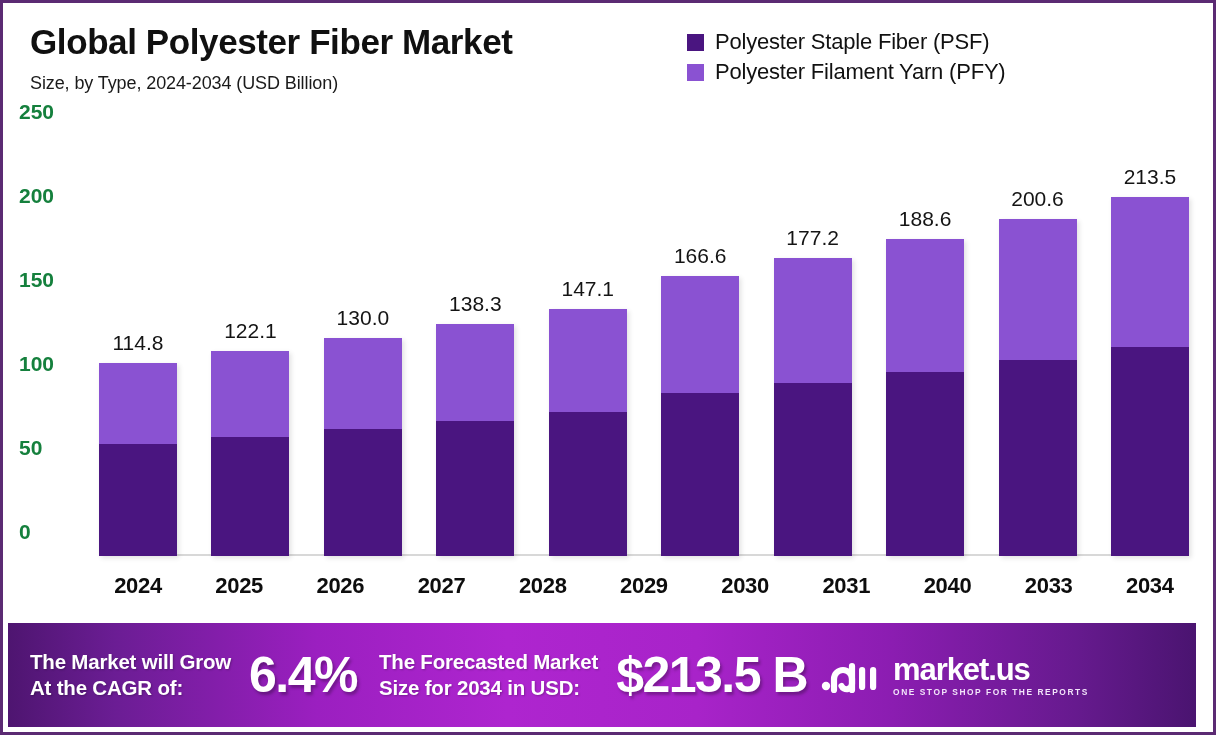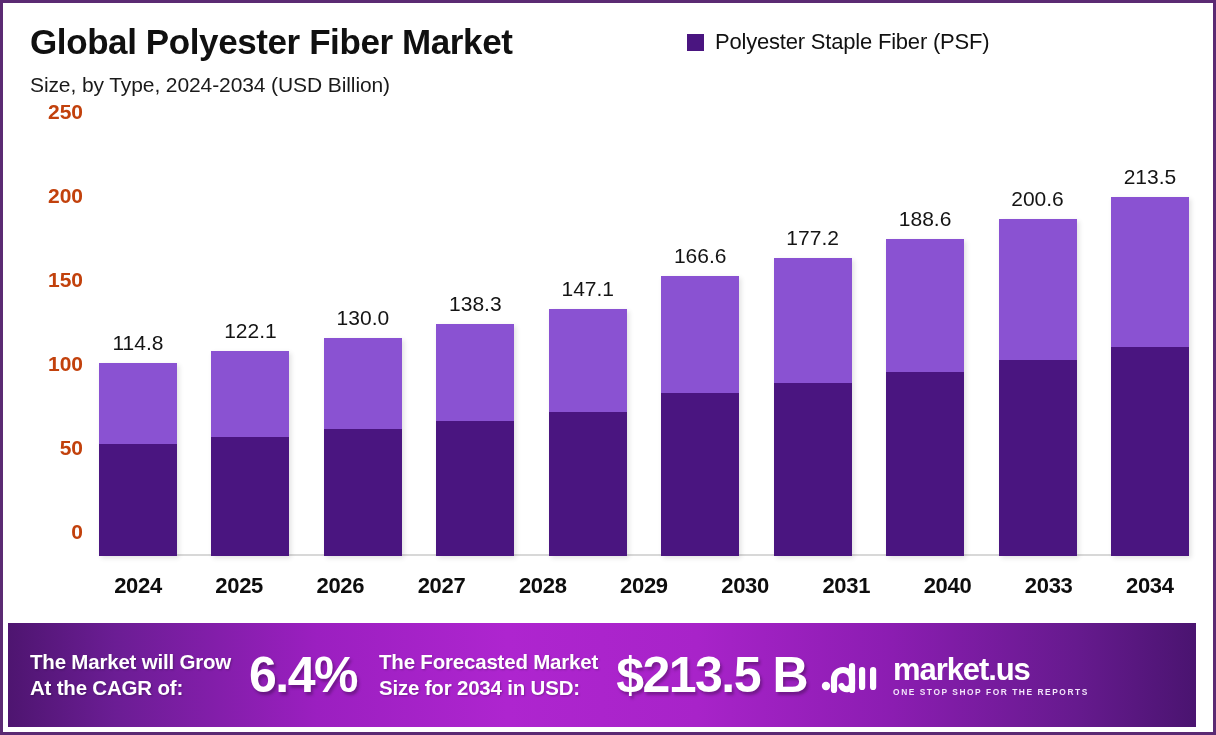--- a/index.html
+++ b/index.html
@@ -32,21 +32,21 @@
   #chart-title {
     font-size: 35px;
     font-weight: 800;
     color: #101010;
     letter-spacing: -0.4px;
     line-height: 42px;
     white-space: nowrap;
   }
   #chart-subtitle {
     margin-top: 10px;
-    font-size: 21px;
+    font-size: 18px;
     font-weight: 400;
     color: #1a1a1a;
     letter-spacing: -0.1px;
     white-space: nowrap;
   }
 
   #legend {
     position: absolute;
     left: 684px; top: 24px;
   }
@@ -72,24 +72,24 @@
   #plot {
     position: absolute;
     left: 0; top: 120px;
     width: 1210px;
     height: 494px;
   }
   .ytick {
     position: absolute;
     right: 1130px;
     width: 64px;
-    text-align: right;
+    text-align: left;
     font-size: 21px;
     font-weight: 800;
-    color: #c2410c;
+    color: #15803d;
     transform: translateY(-50%);
     white-space: nowrap;
   }
   #axis-line {
     position: absolute;
     left: 96px;
     width: 1090px;
     height: 2px;
     background: #d8d8d8;
   }
@@ -226,20 +226,24 @@
     <div id="title-block">
       <div id="chart-title">Global Polyester Fiber Market</div>
       <div id="chart-subtitle">Size, by Type, 2024-2034 (USD Billion)</div>
     </div>
 
     <div id="legend">
       <div class="legend-row">
         <span class="legend-swatch" style="background:#4a1580"></span>
         <span class="legend-label">Polyester Staple Fiber (PSF)</span>
       </div>
+      <div class="legend-row">
+        <span class="legend-swatch" style="background:#8a52d2"></span>
+        <span class="legend-label">Polyester Filament Yarn (PFY)</span>
+      </div>
     </div>
   </div>
 
   <div id="plot">
     <div id="yaxis">
         <div class="ytick" style="bottom: 61px;">0</div>
         <div class="ytick" style="bottom: 145px;">50</div>
         <div class="ytick" style="bottom: 229px;">100</div>
         <div class="ytick" style="bottom: 313px;">150</div>
         <div class="ytick" style="bottom: 397px;">200</div>

